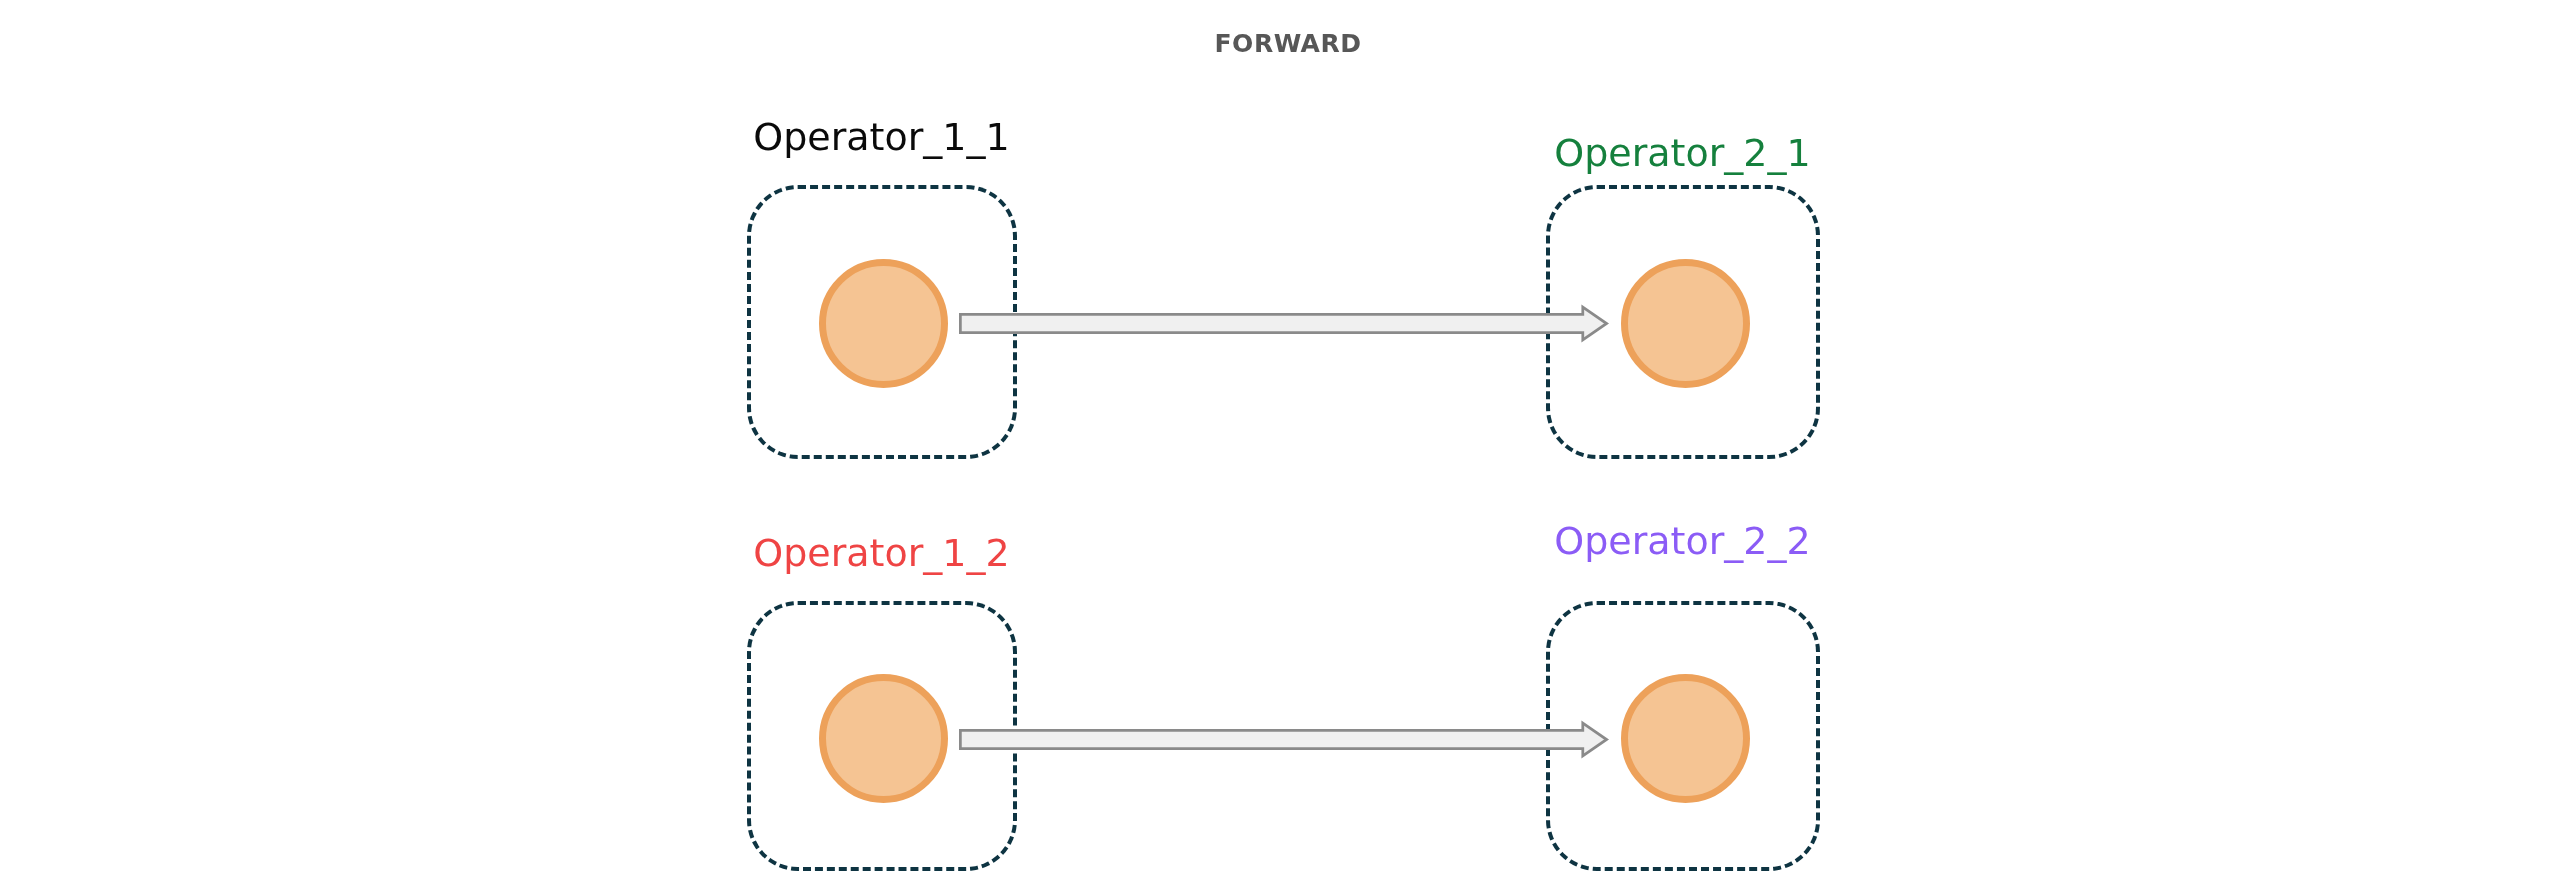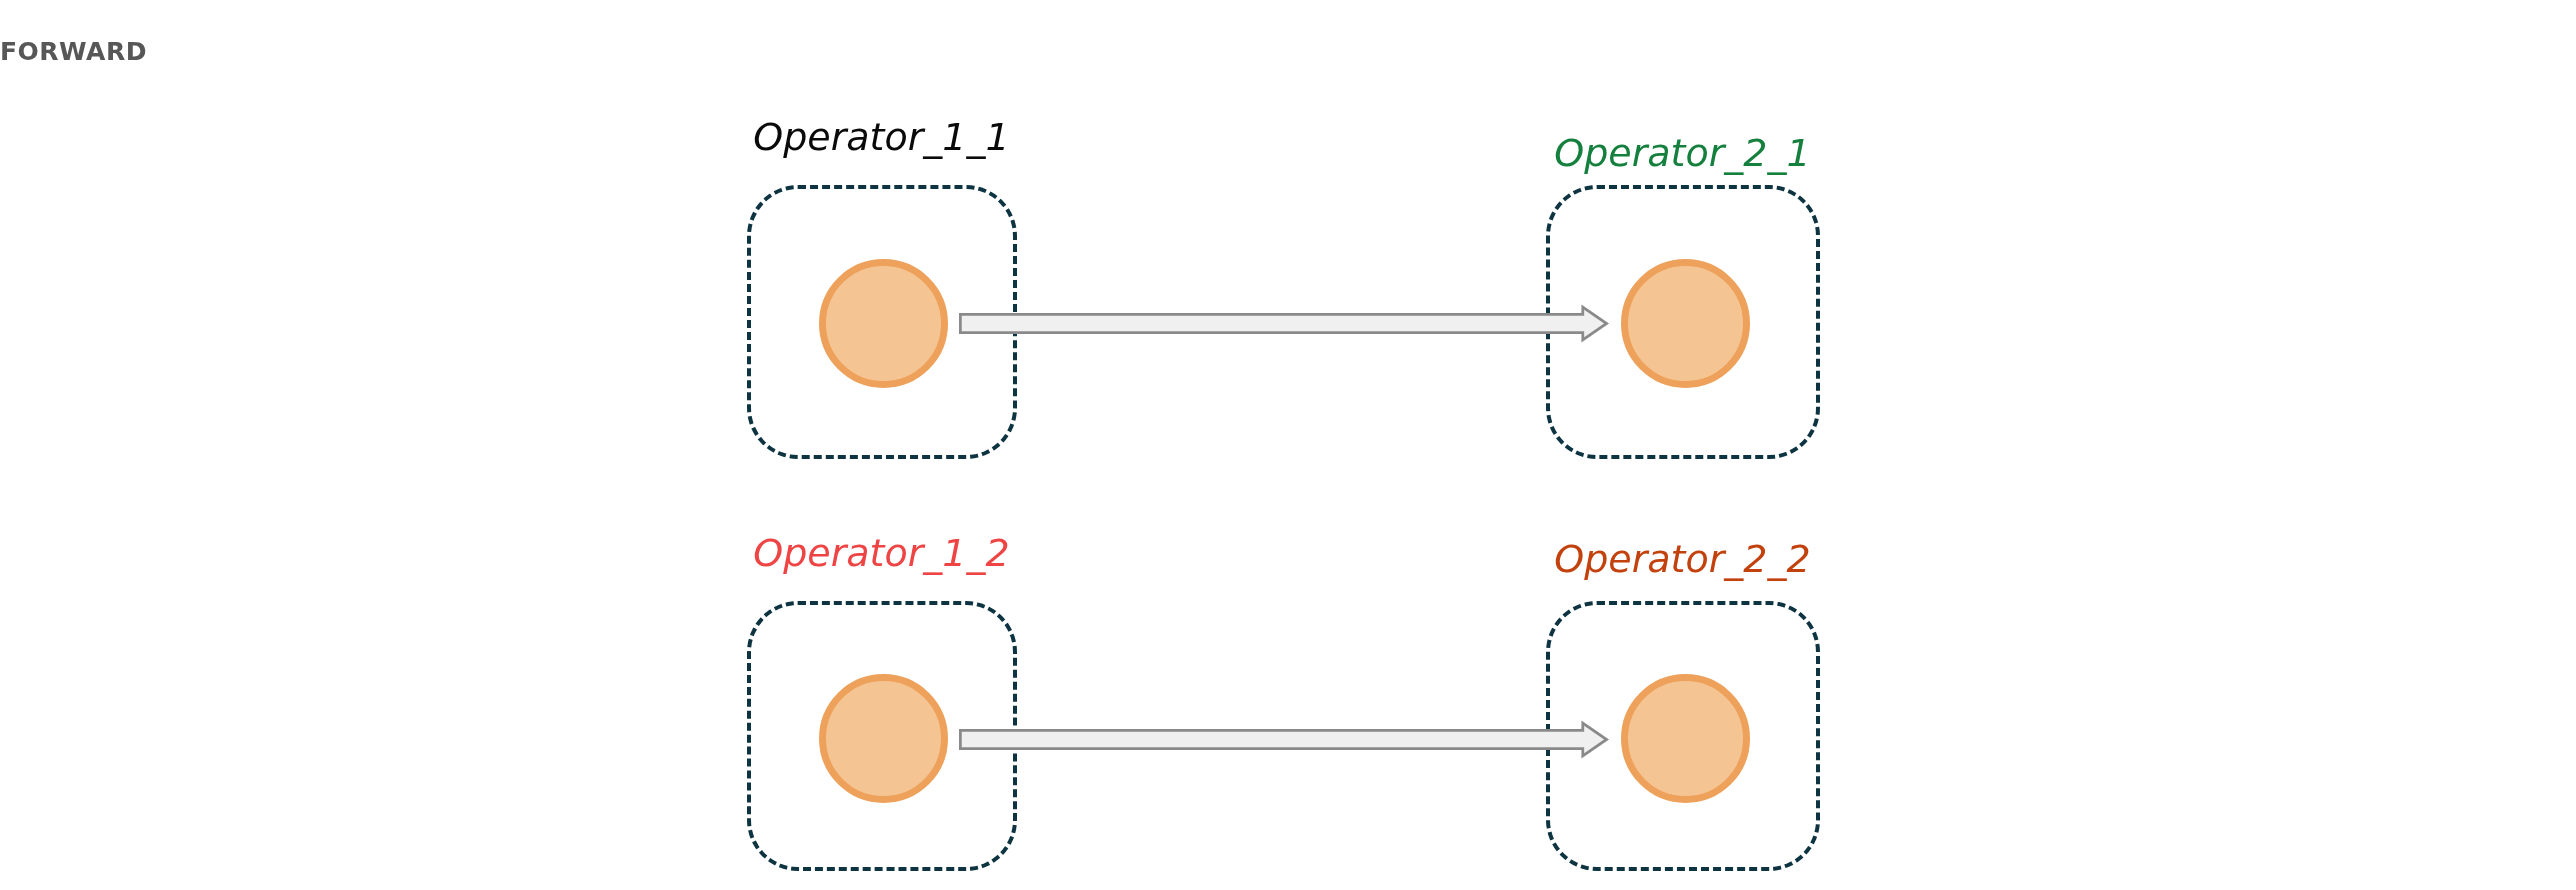--- a/index.html
+++ b/index.html
@@ -18,38 +18,37 @@
     position: relative;
     width: 2576px;
     height: 891px;
     background: #ffffff;
   }
   .diagram-title {
     position: absolute;
     left: 0;
     top: 31px;
     width: 2576px;
+    text-align: center;
     font-size: 25px;
     font-weight: bold;
     letter-spacing: 0.5px;
     color: #575757;
     line-height: 1;
     user-select: none;
-    margin-top: 8px;
   }
   .op-label {
     position: absolute;
     font-size: 38px;
     font-weight: normal;
     color: #0a0a0a;
     line-height: 1;
     white-space: nowrap;
     text-align: center;
     user-select: none;
-    font-style: italic;
   }
   .op-box {
     position: absolute;
     box-sizing: border-box;
     border-style: dashed;
     background: transparent;
   }
   .op-circle {
     position: absolute;
     box-sizing: border-box;
@@ -68,21 +67,21 @@
 <body>
 
 <div id="canvas" style="background: rgb(255, 255, 255);">
 
   <div class="diagram-title" style="color: rgb(87, 87, 87);">FORWARD</div>
 
   <div>
     <div class="op-label" style="left: 512px; top: 118px; width: 739px; color: rgb(10, 10, 10);">Operator_1_1</div>
     <div class="op-label" style="left: 1313px; top: 134px; width: 739px; color: #15803d;">Operator_2_1</div>
     <div class="op-label" style="left: 512px; top: 534px; width: 739px; color: #ef4444;">Operator_1_2</div>
-    <div class="op-label" style="left: 1313px; top: 540px; width: 739px; color: #c2410c;">Operator_2_2</div>
+    <div class="op-label" style="left: 1313px; top: 522px; width: 739px; color: #8b5cf6;">Operator_2_2</div>
   </div>
 
   <div>
     <div class="op-box" style="left: 747px; top: 185px; width: 270px; height: 274px; border-width: 4.6px; border-color: rgb(14, 52, 66); border-radius: 51px;"></div>
     <div class="op-box" style="left: 1546px; top: 185px; width: 274px; height: 274px; border-width: 4.6px; border-color: rgb(14, 52, 66); border-radius: 51px;"></div>
     <div class="op-box" style="left: 747px; top: 601px; width: 270px; height: 270px; border-width: 4.6px; border-color: rgb(14, 52, 66); border-radius: 51px;"></div>
     <div class="op-box" style="left: 1546px; top: 601px; width: 274px; height: 270px; border-width: 4.6px; border-color: rgb(14, 52, 66); border-radius: 51px;"></div>
   </div>
 
   <div>

